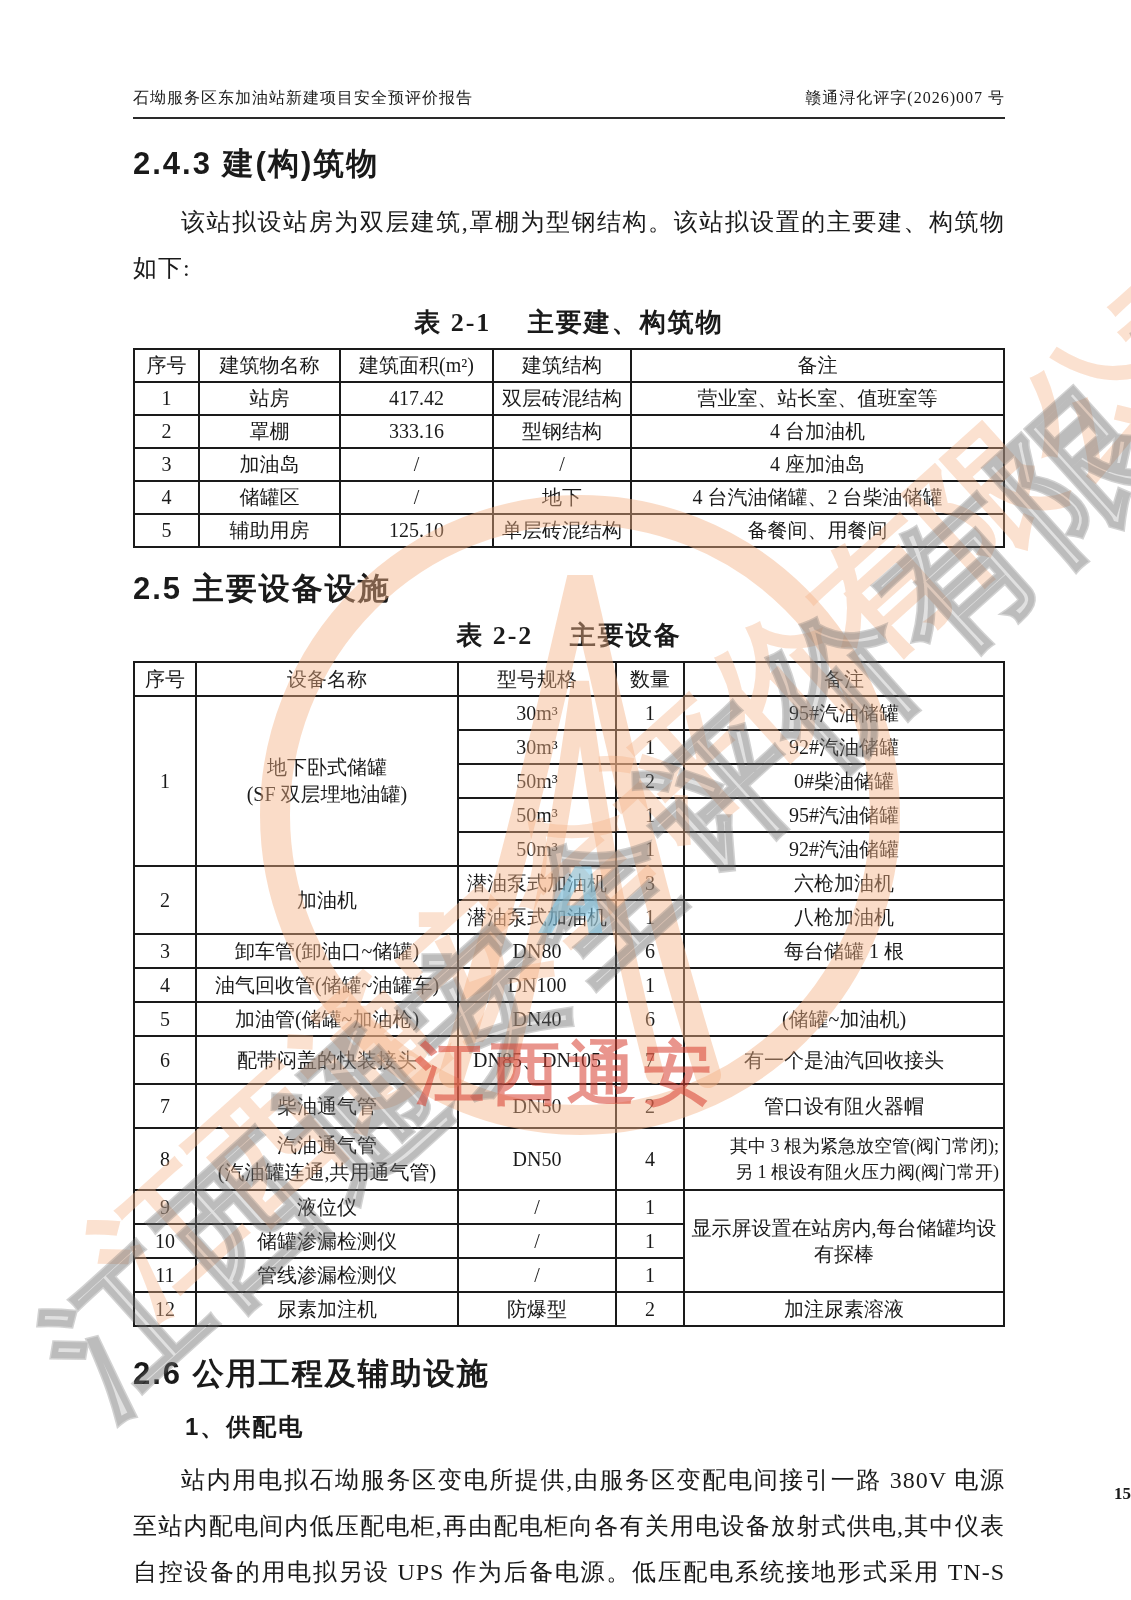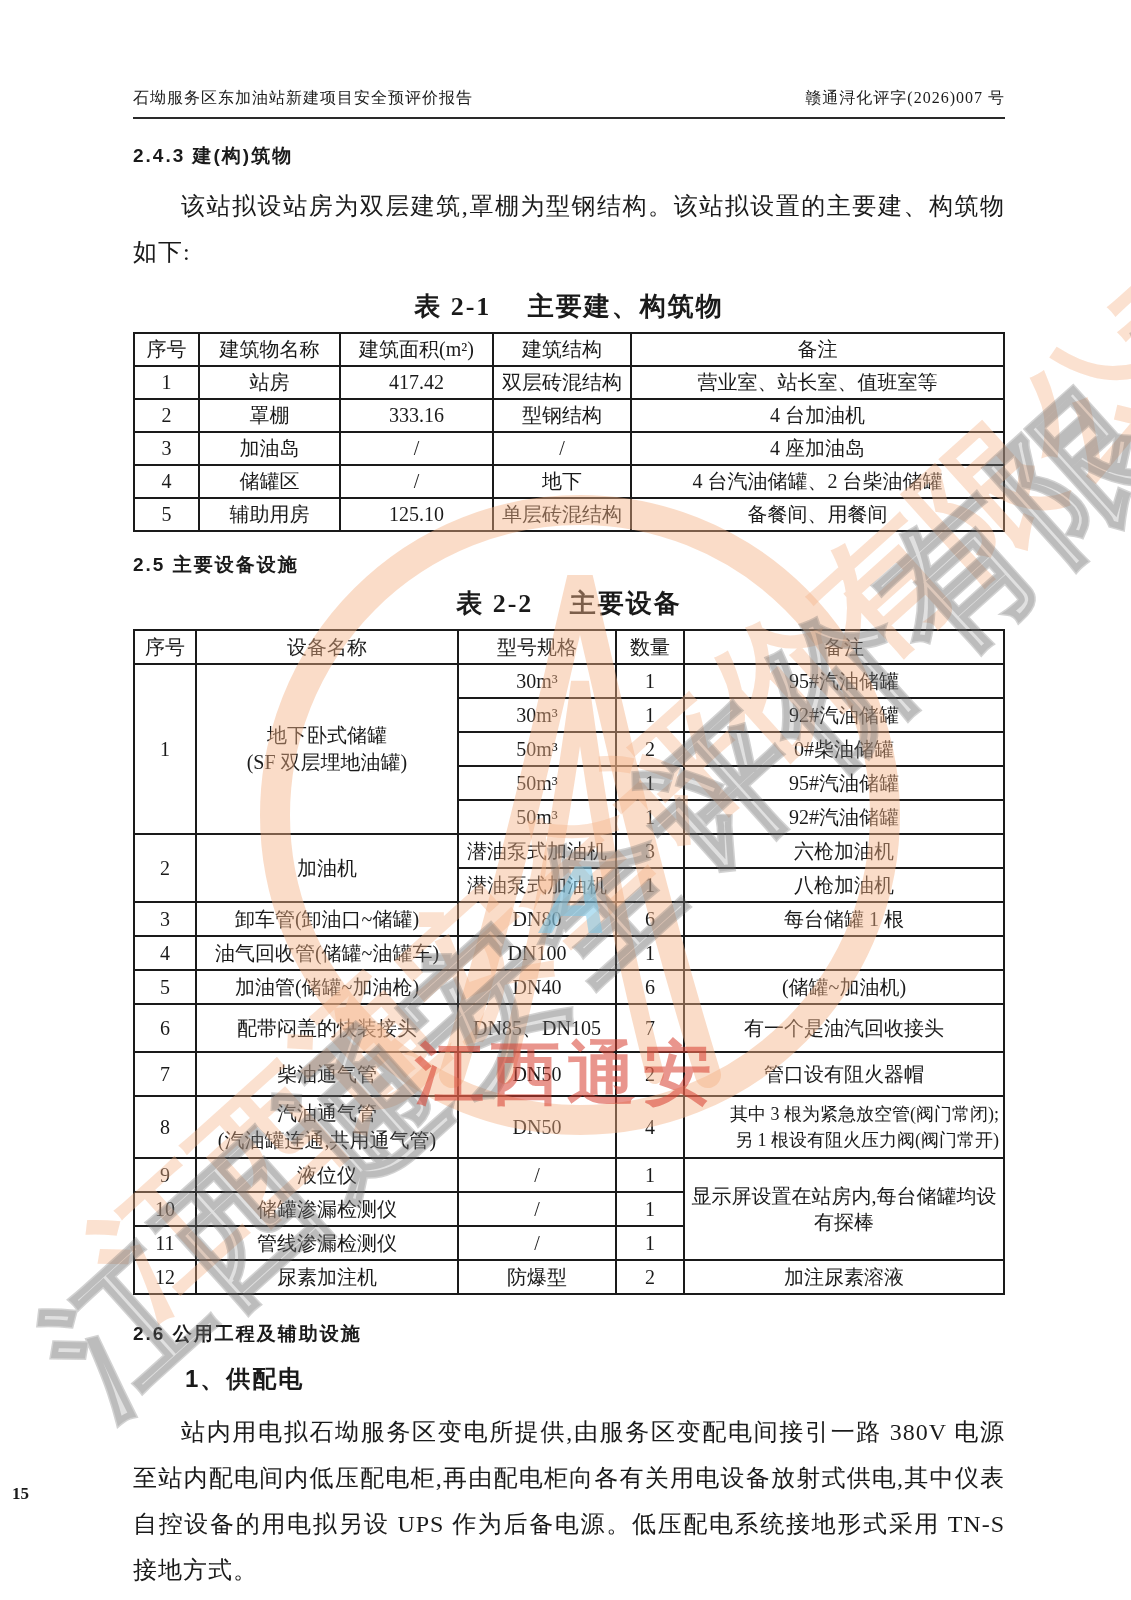--- a/index.html
+++ b/index.html
@@ -12,21 +12,21 @@
     color:#1a1a1a;
   }
   .content{position:absolute;left:133px;top:88px;width:872px;z-index:2;}
   .hdr{
     display:flex;justify-content:space-between;align-items:flex-end;
     font-size:16px;letter-spacing:1px;
     border-bottom:2px solid #2a2a2a;padding-bottom:8px;gap:32px;
   }
   .sec-title{
     font-family:"Liberation Sans","DejaVu Sans",sans-serif;
-    font-weight:bold;font-size:19px;letter-spacing:2px;
+    font-weight:bold;font-size:31px;letter-spacing:2px;
     margin:24px 0 0 0;
   }
   .para{
     font-size:24px;line-height:46px;text-align:justify;
     text-indent:2em;margin:14px 0 0 0;letter-spacing:1px;
   }
   .tbl-caption{
     text-align:center;font-weight:bold;font-size:26px;
     margin:14px 0 8px 0;letter-spacing:2px;
     font-family:"Liberation Serif","DejaVu Serif",serif;
@@ -44,21 +44,21 @@
   }
   .t2 td,.t2 th{line-height:26px;padding:3px 4px;}
   .remark8{font-size:18px;text-align:right;line-height:27px;padding-left:6px;}
   .two-line{line-height:27px;}
   .sub-head{
     font-family:"Liberation Sans","DejaVu Sans",sans-serif;
     font-weight:bold;font-size:24px;margin:16px 0 0 52px;letter-spacing:2px;
   }
   .pageno{
     position:absolute;left:12px;right:0;bottom:96px;
-    text-align:left;font-weight:bold;font-size:17px;z-index:2;
+    text-align:right;font-weight:bold;font-size:17px;z-index:2;
   }
   
   .wm{position:absolute;pointer-events:none;z-index:5;}
   .wm-svg{left:0;top:0;}
   .wm-diag-peach{
     left:55px;top:1215px;transform:rotate(-42deg);transform-origin:0 0;
     font-size:136px;font-weight:bold;white-space:nowrap;
     color:rgba(244,180,138,0.40);letter-spacing:2px;
     font-family:"Liberation Sans","DejaVu Sans",sans-serif;
   }

